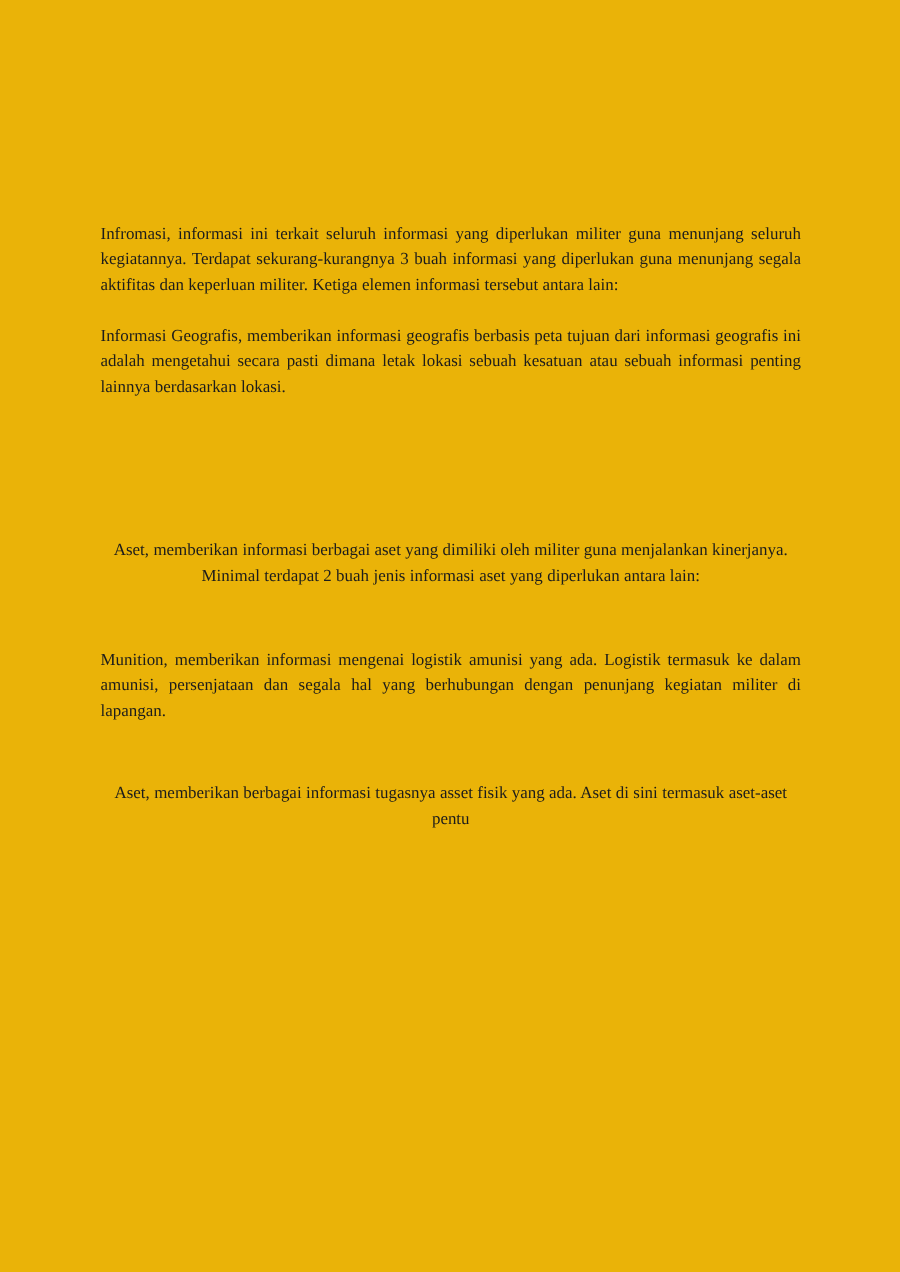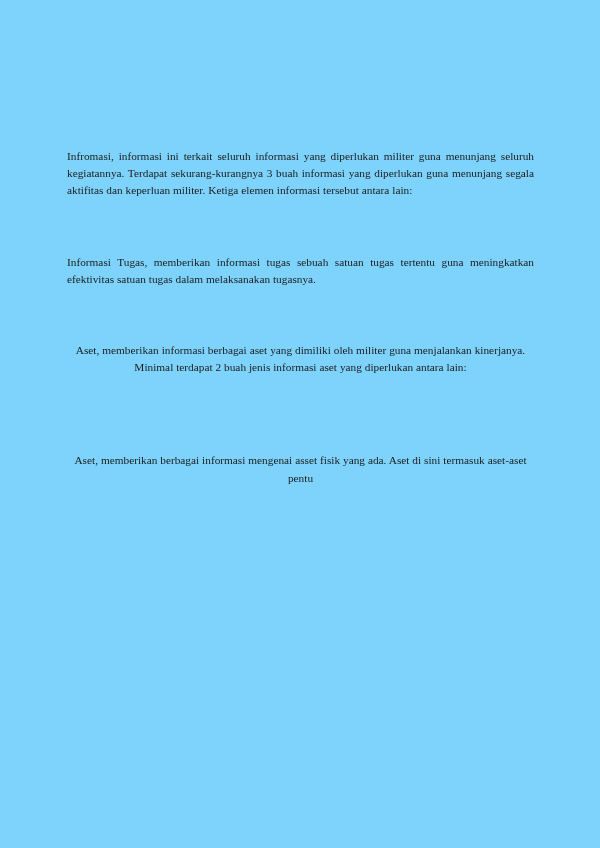--- a/index.html
+++ b/index.html
@@ -11,21 +11,21 @@
     height: 848px;
     background: #ffffff;
     font-family: "Liberation Serif", "DejaVu Serif", serif;
     color: #1a1a1a;
     overflow: hidden;
   }
   .page {
     position: relative;
     width: 600px;
     height: 848px;
-    background: #7dd3fc;
+    background: #eab308;
     box-sizing: border-box;
   }
   .text-column {
     position: absolute;
     left: 67px;
     top: 148px;
     width: 467px;
   }
   .para {
     font-size: 11.3px;
@@ -47,33 +47,34 @@
 </head>
 <body>
 
 <div class="page">
   <div class="text-column">
 
     <p class="para">Infromasi, informasi ini terkait seluruh informasi yang diperlukan militer guna menunjang seluruh kegiatannya. Terdapat sekurang-kurangnya 3 buah informasi yang diperlukan guna menunjang segala aktifitas dan keperluan militer. Ketiga elemen informasi tersebut antara lain:</p>
 
     <div class="gap-sm"></div>
 
+    <p class="para">Informasi Geografis, memberikan informasi geografis berbasis peta tujuan dari informasi geografis ini adalah mengetahui secara pasti dimana letak lokasi sebuah kesatuan atau sebuah informasi penting lainnya berdasarkan lokasi.</p>
 
     <div class="gap-lg"></div>
 
-    <p class="para">Informasi Tugas, memberikan informasi tugas sebuah satuan tugas tertentu guna meningkatkan efektivitas satuan tugas dalam melaksanakan tugasnya.</p>
 
     <div class="gap-lg"></div>
 
 
     <div class="gap-sm"></div>
 
     <p class="para left">Aset, memberikan informasi berbagai aset yang dimiliki oleh militer guna menjalankan kinerjanya. Minimal terdapat 2 buah jenis informasi aset yang diperlukan antara lain:</p>
 
     <div class="gap-lg"></div>
 
+    <p class="para">Munition, memberikan informasi mengenai logistik amunisi yang ada. Logistik termasuk ke dalam amunisi, persenjataan dan segala hal yang berhubungan dengan penunjang kegiatan militer di lapangan.</p>
 
     <div class="gap-lg"></div>
 
-    <p class="para left">Aset, memberikan berbagai informasi mengenai asset fisik yang ada. Aset di sini termasuk aset-aset pentu</p>
+    <p class="para left">Aset, memberikan berbagai informasi tugasnya asset fisik yang ada. Aset di sini termasuk aset-aset pentu</p>
 
   </div>
 </div>
 
 </body></html>

